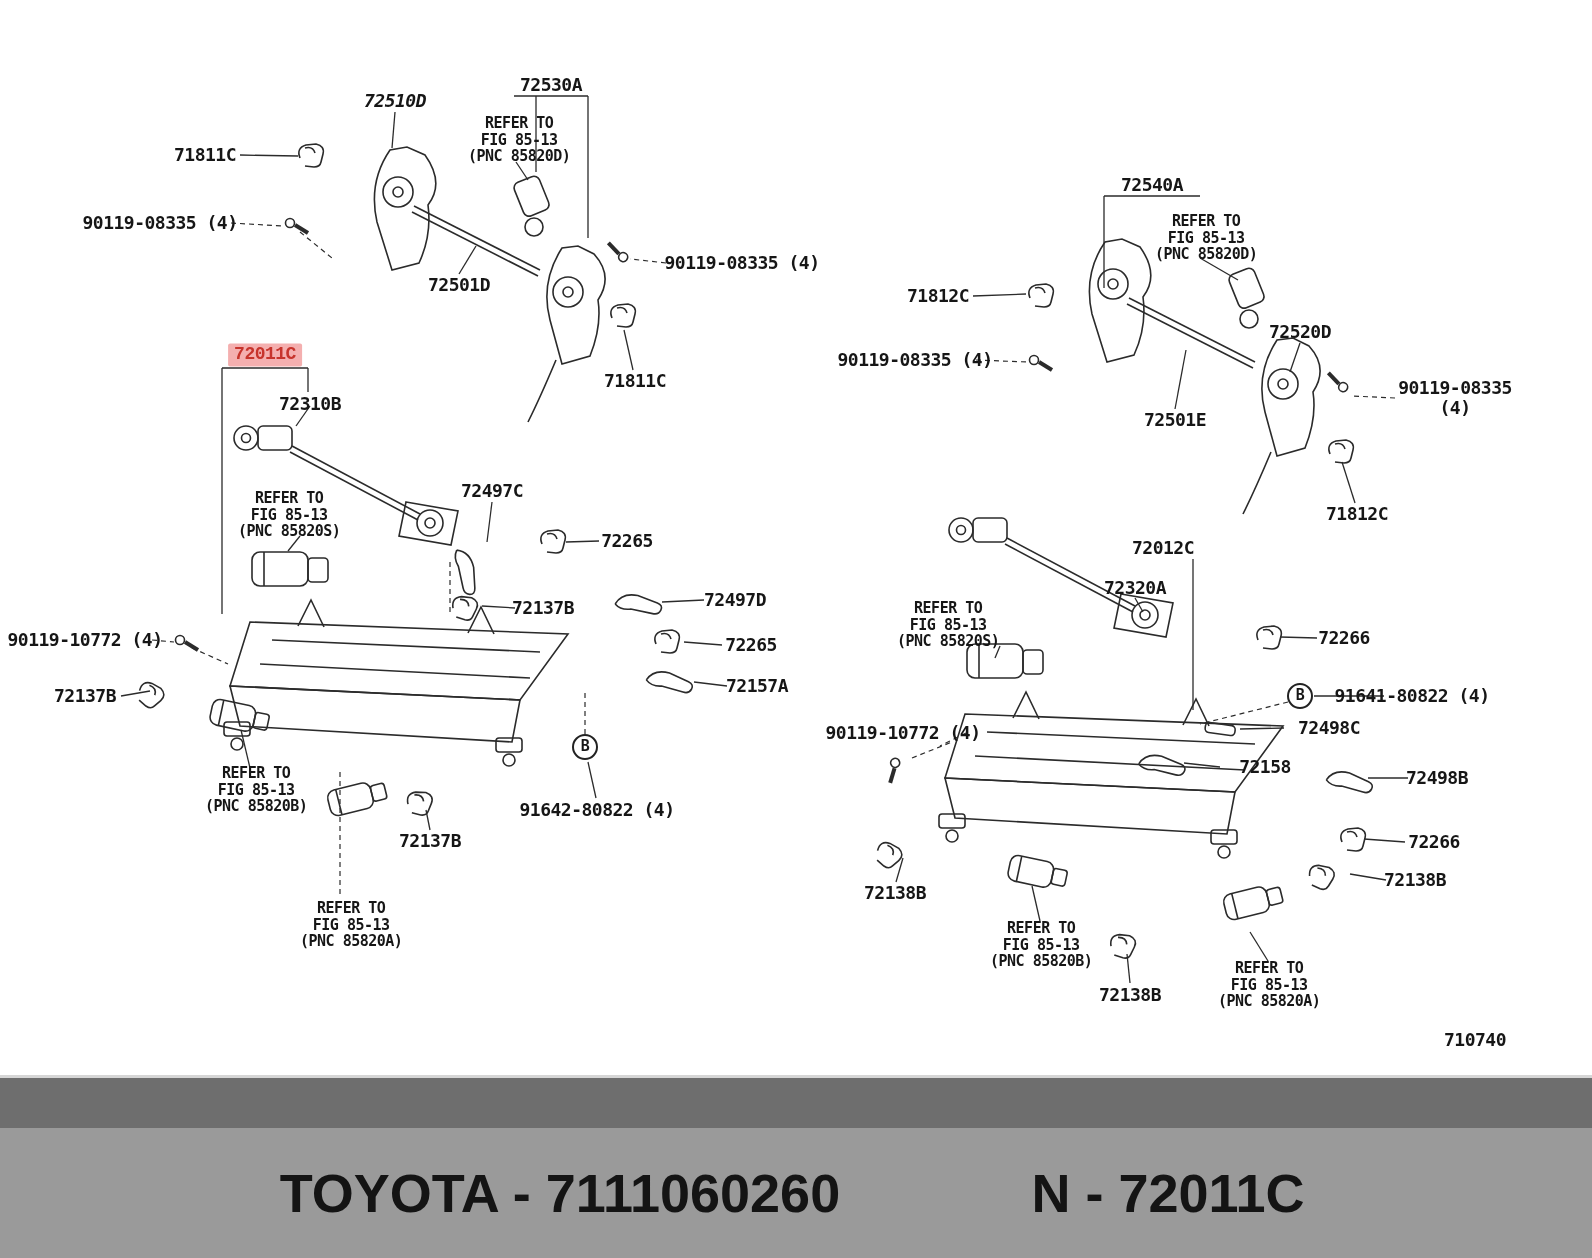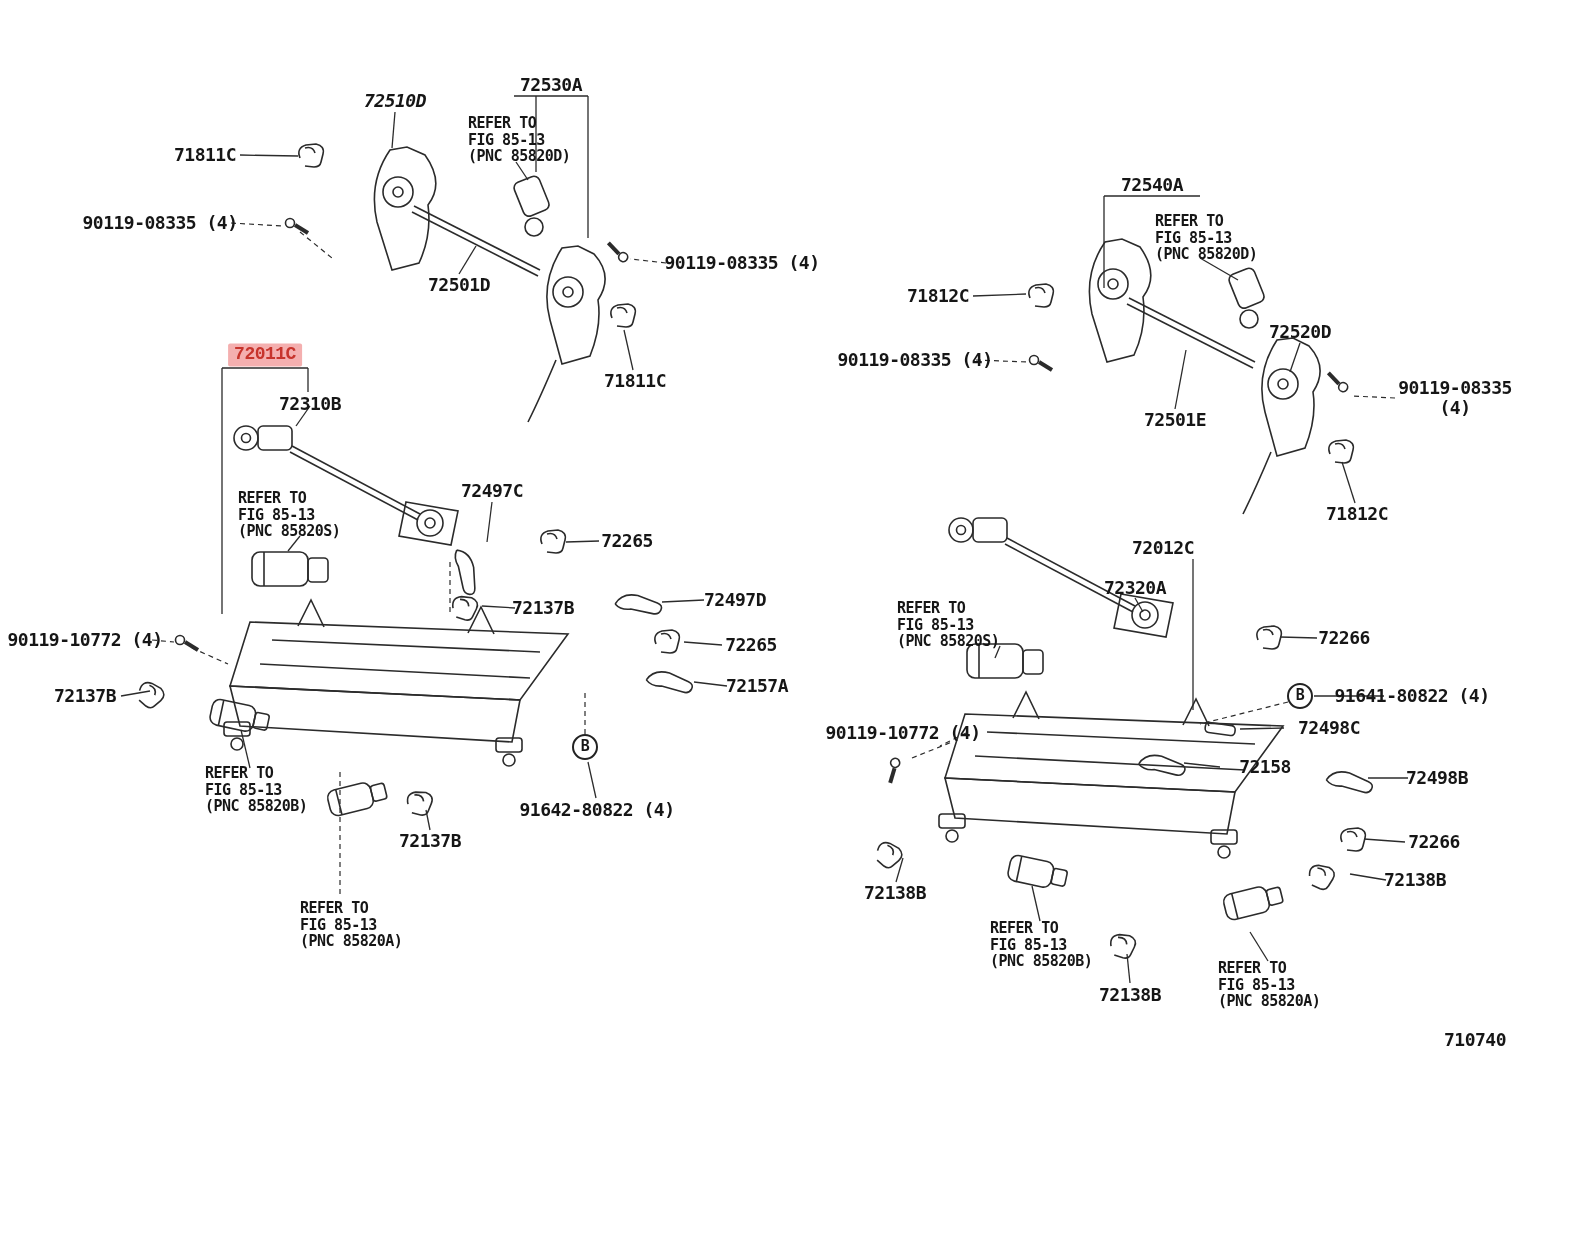--- a/index.html
+++ b/index.html
@@ -7,21 +7,21 @@
     position:relative;width:1592px;height:1258px;background:#fff;overflow:hidden;
     font-family:"DejaVu Sans Mono","Liberation Mono",monospace;
   }
   .art{position:absolute;left:0;top:0;}
   #labels-layer{position:absolute;left:0;top:0;width:100%;height:100%;}
   .label{
     position:absolute;font-weight:bold;font-size:18px;line-height:1.1;color:#161616;
     white-space:pre-line;letter-spacing:-0.5px;
   }
   .label--center{transform:translate(-50%,-50%);text-align:center;}
-  .label--left{transform:translate(0,-50%);text-align:left;}
+  .label--left{transform:translate(0,-50%);text-align:center;}
   .label--note{font-size:15px;letter-spacing:-0.5px;}
   .label--h{
     color:var(--hl-text,#c7342c);background:var(--hl,#f4afaf);
     padding:1px 6px 2px 6px;border-radius:2px;font-family:Liberation Mono, monospace;
   }
   .label--circle{
     width:22px;height:22px;border:2px solid #222;border-radius:50%;
     font-size:15px;text-align:center;line-height:20px;white-space:nowrap;
     transform:translate(-50%,-50%);
   }
@@ -257,14 +257,22 @@
       <div class="label label--left label--note" style="left: 990px; top: 945px;">REFER TO
 FIG 85-13
 (PNC 85820B)</div>
       <div class="label label--center" style="left: 1130px; top: 995px;">72138B</div>
       <div class="label label--left label--note" style="left: 1218px; top: 985px;">REFER TO
 FIG 85-13
 (PNC 85820A)</div>
       <div class="label label--center label--fig" style="left: 1475px; top: 1040px;">710740</div>
     </div>
 
+  <div class="footer">
+    <div class="footer-sep"></div>
+    <div class="footer-dark"></div>
+    <div class="footer-light">
+      <span class="footer-text footer-text--left">TOYOTA - 7111060260</span>
+      <span class="footer-text footer-text--right">N - 72011C</span>
+    </div>
+  </div>
 
 </div>
 
 </body></html>

